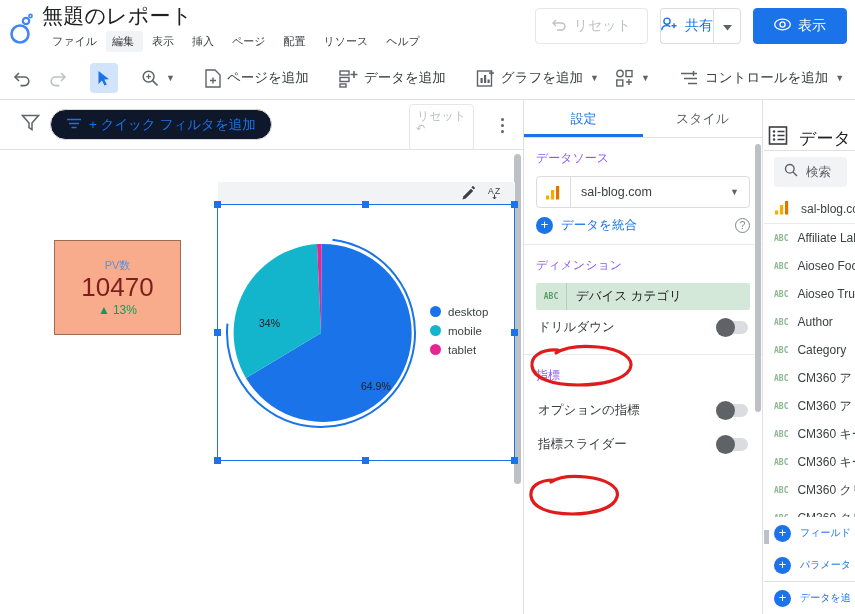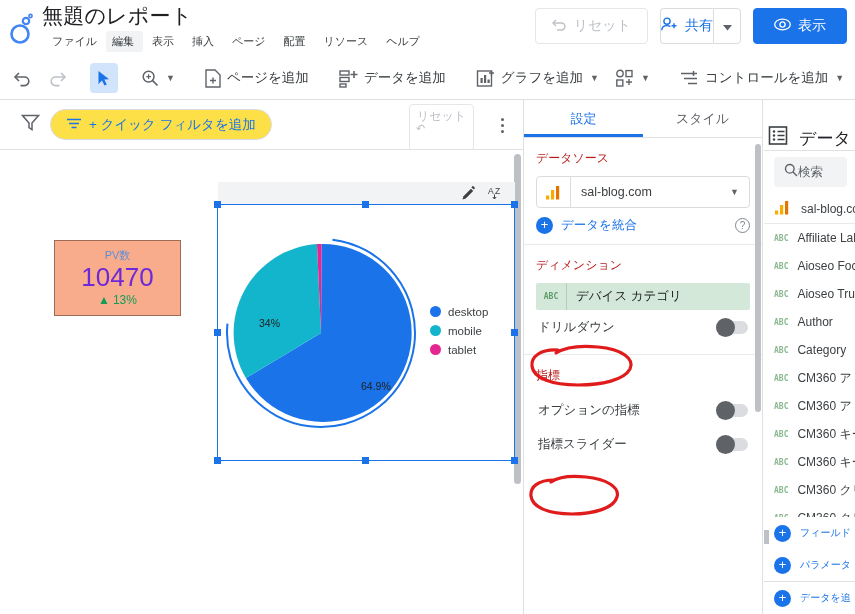--- a/index.html
+++ b/index.html
@@ -52,21 +52,21 @@
 
   
   .subbar {
     position: absolute; left: 0; top: 100px; width: 523px; height: 50px;
     background: #fff; border-bottom: 1px solid #e0e0e0;
     display: flex; align-items: center; padding: 0 10px;
   }
   .chip {
     display: inline-flex; align-items: center; gap: 7px; height: 31px;
     border: 1px solid #dadce0; border-radius: 16px; padding: 0 15px;
-    color: #1a73e8; font-size: 13.5px; background: #fde047; cursor: default;
+    color: #1a73e8; font-size: 13.5px; background: #0f172a; cursor: default;
   }
   .reset-box {
     position: absolute; left: 409px; top: 104px; width: 65px; height: 47px;
     border: 1px solid #e4e6e8; border-radius: 4px; color: #bdc1c6;
     font-size: 12px; line-height: 15px; text-align: center; padding-top: 4px;
     overflow: visible; word-break: break-all;
   }
   .reset-box .ra { position: absolute; left: 6px; top: 16px; font-size: 11px; }
   .kebab {
     position: absolute; left: 492px; top: 112px; width: 20px; height: 26px;
@@ -79,26 +79,26 @@
     position: absolute; left: 0; top: 150px; width: 523px; height: 464px;
     background: #fff; overflow: hidden;
   }
   .canvas-scroll {
     position: absolute; right: 2px; top: 4px; width: 7px; height: 330px;
     background: #bdc1c6; border-radius: 4px;
   }
 
   
   .scorecard {
-    position: absolute; left: 54px; top: 240px; width: 127px; height: 76px;
+    position: absolute; left: 54px; top: 240px; width: 127px; height: 95px;
     background: #f9ac8c; border: 1px solid #9e6b55;
     display: flex; flex-direction: column; align-items: center; justify-content: center;
   }
   .sc-label { font-size: 11px; color: #5b8fd6; line-height: 14px; }
-  .sc-value { font-size: 26px; color: #6d28d9; line-height: 30px; font-weight: 400; }
+  .sc-value { font-size: 26px; color: #7f1d1d; line-height: 30px; font-weight: 400; }
   .sc-delta { font-size: 12px; color: #0f9d58; line-height: 16px; display: flex; align-items: center; gap: 3px; }
 
   
   .chart-strip {
     position: absolute; left: 218px; top: 182px; width: 297px; height: 22px;
     background: #f1f3f4; display: flex; align-items: center; justify-content: flex-end;
     gap: 12px; padding-right: 10px;
   }
   .chart-strip .si { color: #3c4043; display: inline-flex; }
 
@@ -130,21 +130,21 @@
     display: flex; align-items: center; justify-content: center; background: #fff;
   }
   .props-title { font-size: 17px; color: #202124; flex: 1; }
   .tabs { display: flex; height: 38px; border-bottom: 1px solid #e0e0e0; }
   .tab {
     flex: 1; display: flex; align-items: center; justify-content: center;
     font-size: 13px; color: #5f6368; cursor: default;
   }
   .tab.active { color: #1a73e8; box-shadow: inset 0 -3px 0 #1a73e8; }
   .psec { padding: 12px 12px 10px 12px; border-bottom: 1px solid #e8eaed; }
-  .psec-label { font-size: 12px; color: #b91c1c; margin-bottom: 9px; }
+  .psec-label { font-size: 12px; color: #8b5cf6; margin-bottom: 9px; }
   .src-select {
     display: flex; align-items: center; height: 32px; border: 1px solid #dadce0;
     border-radius: 4px; overflow: hidden; background: #fff;
   }
   .src-ic { width: 34px; display: flex; align-items: center; justify-content: center;
             border-right: 1px solid #dadce0; height: 100%; }
   .src-name { flex: 1; font-size: 12.5px; color: #3c4043; padding-left: 10px; }
   .src-caret { padding-right: 10px; color: #5f6368; font-size: 9px; }
   .link-row { display: flex; align-items: center; gap: 8px; margin-top: 9px; }
   .plus-ic { width: 17px; height: 17px; border-radius: 50%; background: #1a73e8;
@@ -171,21 +171,21 @@
               border-radius: 50%; background: #5f6368; display: block; }
 
   .props-scroll { position: absolute; right: 1px; top: 44px; width: 6px; height: 268px;
                   background: #bdc1c6; border-radius: 4px; }
 
   
   .datap { position: absolute; left: 764px; top: 100px; width: 91px; height: 514px; background: #fff; }
   .datap-head { height: 50px; display: flex; align-items: flex-end; gap: 10px; padding-left: 4px; }
   .datap-title { font-size: 17px; color: #202124; white-space: nowrap; }
   .search-row { padding: 6px 8px 8px 10px; }
-  .search-box { display: flex; align-items: center; gap: 0; height: 30px;
+  .search-box { display: flex; align-items: center; gap: 8px; height: 30px;
                 background: #f1f3f4; border-radius: 4px; padding: 0 10px; }
   .search-ph { font-size: 12.5px; color: #5f6368; }
   .ds-row { display: flex; align-items: center; gap: 10px; height: 29px; padding-left: 10px;
             border-bottom: 1px solid #e8eaed; }
   .ds-name { font-size: 12px; color: #3c4043; white-space: nowrap; }
   .f-row { display: flex; align-items: center; gap: 9px; height: 28px; padding-left: 10px; }
   .f-ic { font-size: 8px; font-weight: bold; color: #8ab88f;
           font-family: "DejaVu Sans Mono", monospace; }
   .f-name { font-size: 12px; color: #3c4043; white-space: nowrap; }
   .datap-bottom { position: absolute; left: 0; bottom: 0; width: 100%; background: #fff; }

